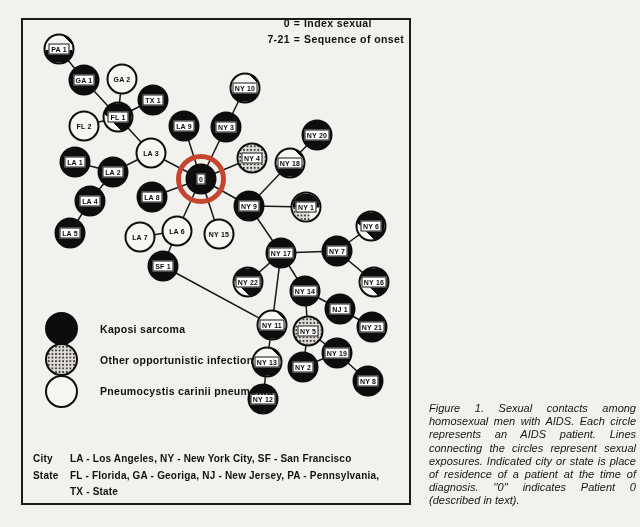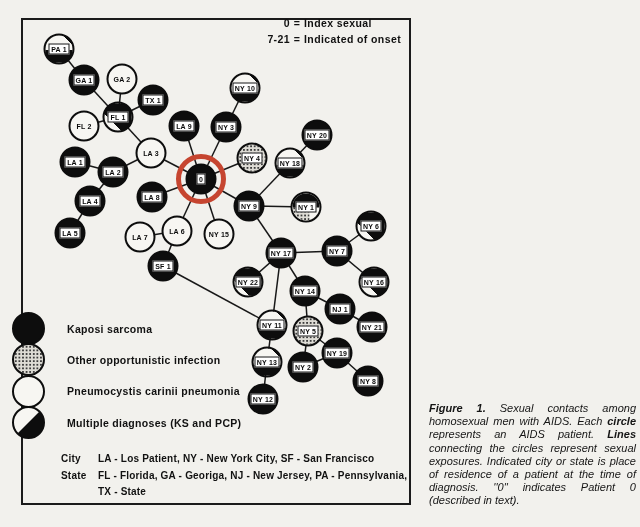--- a/index.html
+++ b/index.html
@@ -46,44 +46,44 @@
   .ring {
     position:absolute; width:50px; height:50px; box-sizing:border-box;
     border:5px solid #c64530; border-radius:50%;
     transform:translate(-50%,-50%); z-index:2; background:transparent;
   }
   
   .top-legend { position:absolute; left:254px; top:16px; z-index:5; }
   .tl-row { display:grid; grid-template-columns:36px 14px auto; font-size:10.5px; font-weight:bold; line-height:15.5px; letter-spacing:0.4px; }
   .tl-key { text-align:right; }
   .tl-eq  { text-align:center; }
-  .legend { position:absolute; left:12px; top:313px; z-index:5; }
+  .legend { position:absolute; left:45px; top:313px; z-index:5; }
   .lg-row { display:flex; align-items:center; height:31.3px; }
   .swatch {
     width:33px; height:33px; box-sizing:border-box; flex:none;
     border:2.5px solid #0d0d0d; border-radius:50%; margin-right:22px;
   }
   .swatch.ks  { background:#0d0d0d; }
   .swatch.pcp { background:#f7f6f2; }
   .swatch.oi  {
     background-color:#dedcd5;
     background-image:radial-gradient(#3c3c3c 0.9px, rgba(0,0,0,0) 1.1px);
     background-size:3.6px 3.6px;
   }
   .swatch.multi { background:linear-gradient(135deg,#f7f6f2 49.5%,#0d0d0d 50.5%); }
   .lg-label { font-size:10.5px; font-weight:bold; letter-spacing:0.3px; }
   .key-block { position:absolute; left:33px; top:451px; z-index:5; }
-  .key-row { display:grid; grid-template-columns:37px auto; font-size:10px; font-weight:bold; letter-spacing:0.2px; line-height:16.5px;margin-left:28px; }
+  .key-row { display:grid; grid-template-columns:37px auto; font-size:10px; font-weight:bold; letter-spacing:0.2px; line-height:16.5px; }
   
   .caption {
     position:absolute; left:429px; top:402px; width:207px;
     font-size:11px; line-height:13.2px; font-style:italic; text-align:justify;
     color:#151515; z-index:5;
   }
-  .cap-b { font-weight:bold; }
+  .cap-b { font-weight:normal; }
 </style>
 </head>
 <body>
 
 <div id="stage">
 
   <div class="figure-box"></div>
 
   <svg id="edges" width="640" height="527" viewBox="0 0 640 527">
       <line x1="59" y1="49" x2="84" y2="80" stroke="#181818" stroke-width="1.5"></line>
@@ -131,47 +131,43 @@
 
   <div class="top-legend">
     <div class="tl-row">
       <span class="tl-key">0</span>
       <span class="tl-eq">=</span>
       <span>Index sexual</span>
     </div>
     <div class="tl-row">
       <span class="tl-key">7-21</span>
       <span class="tl-eq">=</span>
-      <span>Indicated of onset</span>
+      <span>Sequence of onset</span>
     </div>
   </div>
 
   <div class="legend">
     <div class="lg-row">
       <span class="swatch ks"></span>
       <span class="lg-label">Kaposi sarcoma</span>
     </div>
     <div class="lg-row">
       <span class="swatch oi"></span>
       <span class="lg-label">Other opportunistic infection</span>
     </div>
     <div class="lg-row">
       <span class="swatch pcp"></span>
       <span class="lg-label">Pneumocystis carinii pneumonia</span>
     </div>
-    <div class="lg-row">
-      <span class="swatch multi"></span>
-      <span class="lg-label">Multiple diagnoses (KS and PCP)</span>
-    </div>
   </div>
 
   <div class="key-block">
     <div class="key-row">
       <span>City</span>
-      <span>LA - Los Patient, NY - New York City, SF - San Francisco</span>
+      <span>LA - Los Angeles, NY - New York City, SF - San Francisco</span>
     </div>
     <div class="key-row">
       <span>State</span>
       <span>FL - Florida, GA - Georiga, NJ - New Jersey, PA - Pennsylvania,</span>
     </div>
     <div class="key-row">
       <span></span>
       <span>TX - State</span>
     </div>
   </div>

